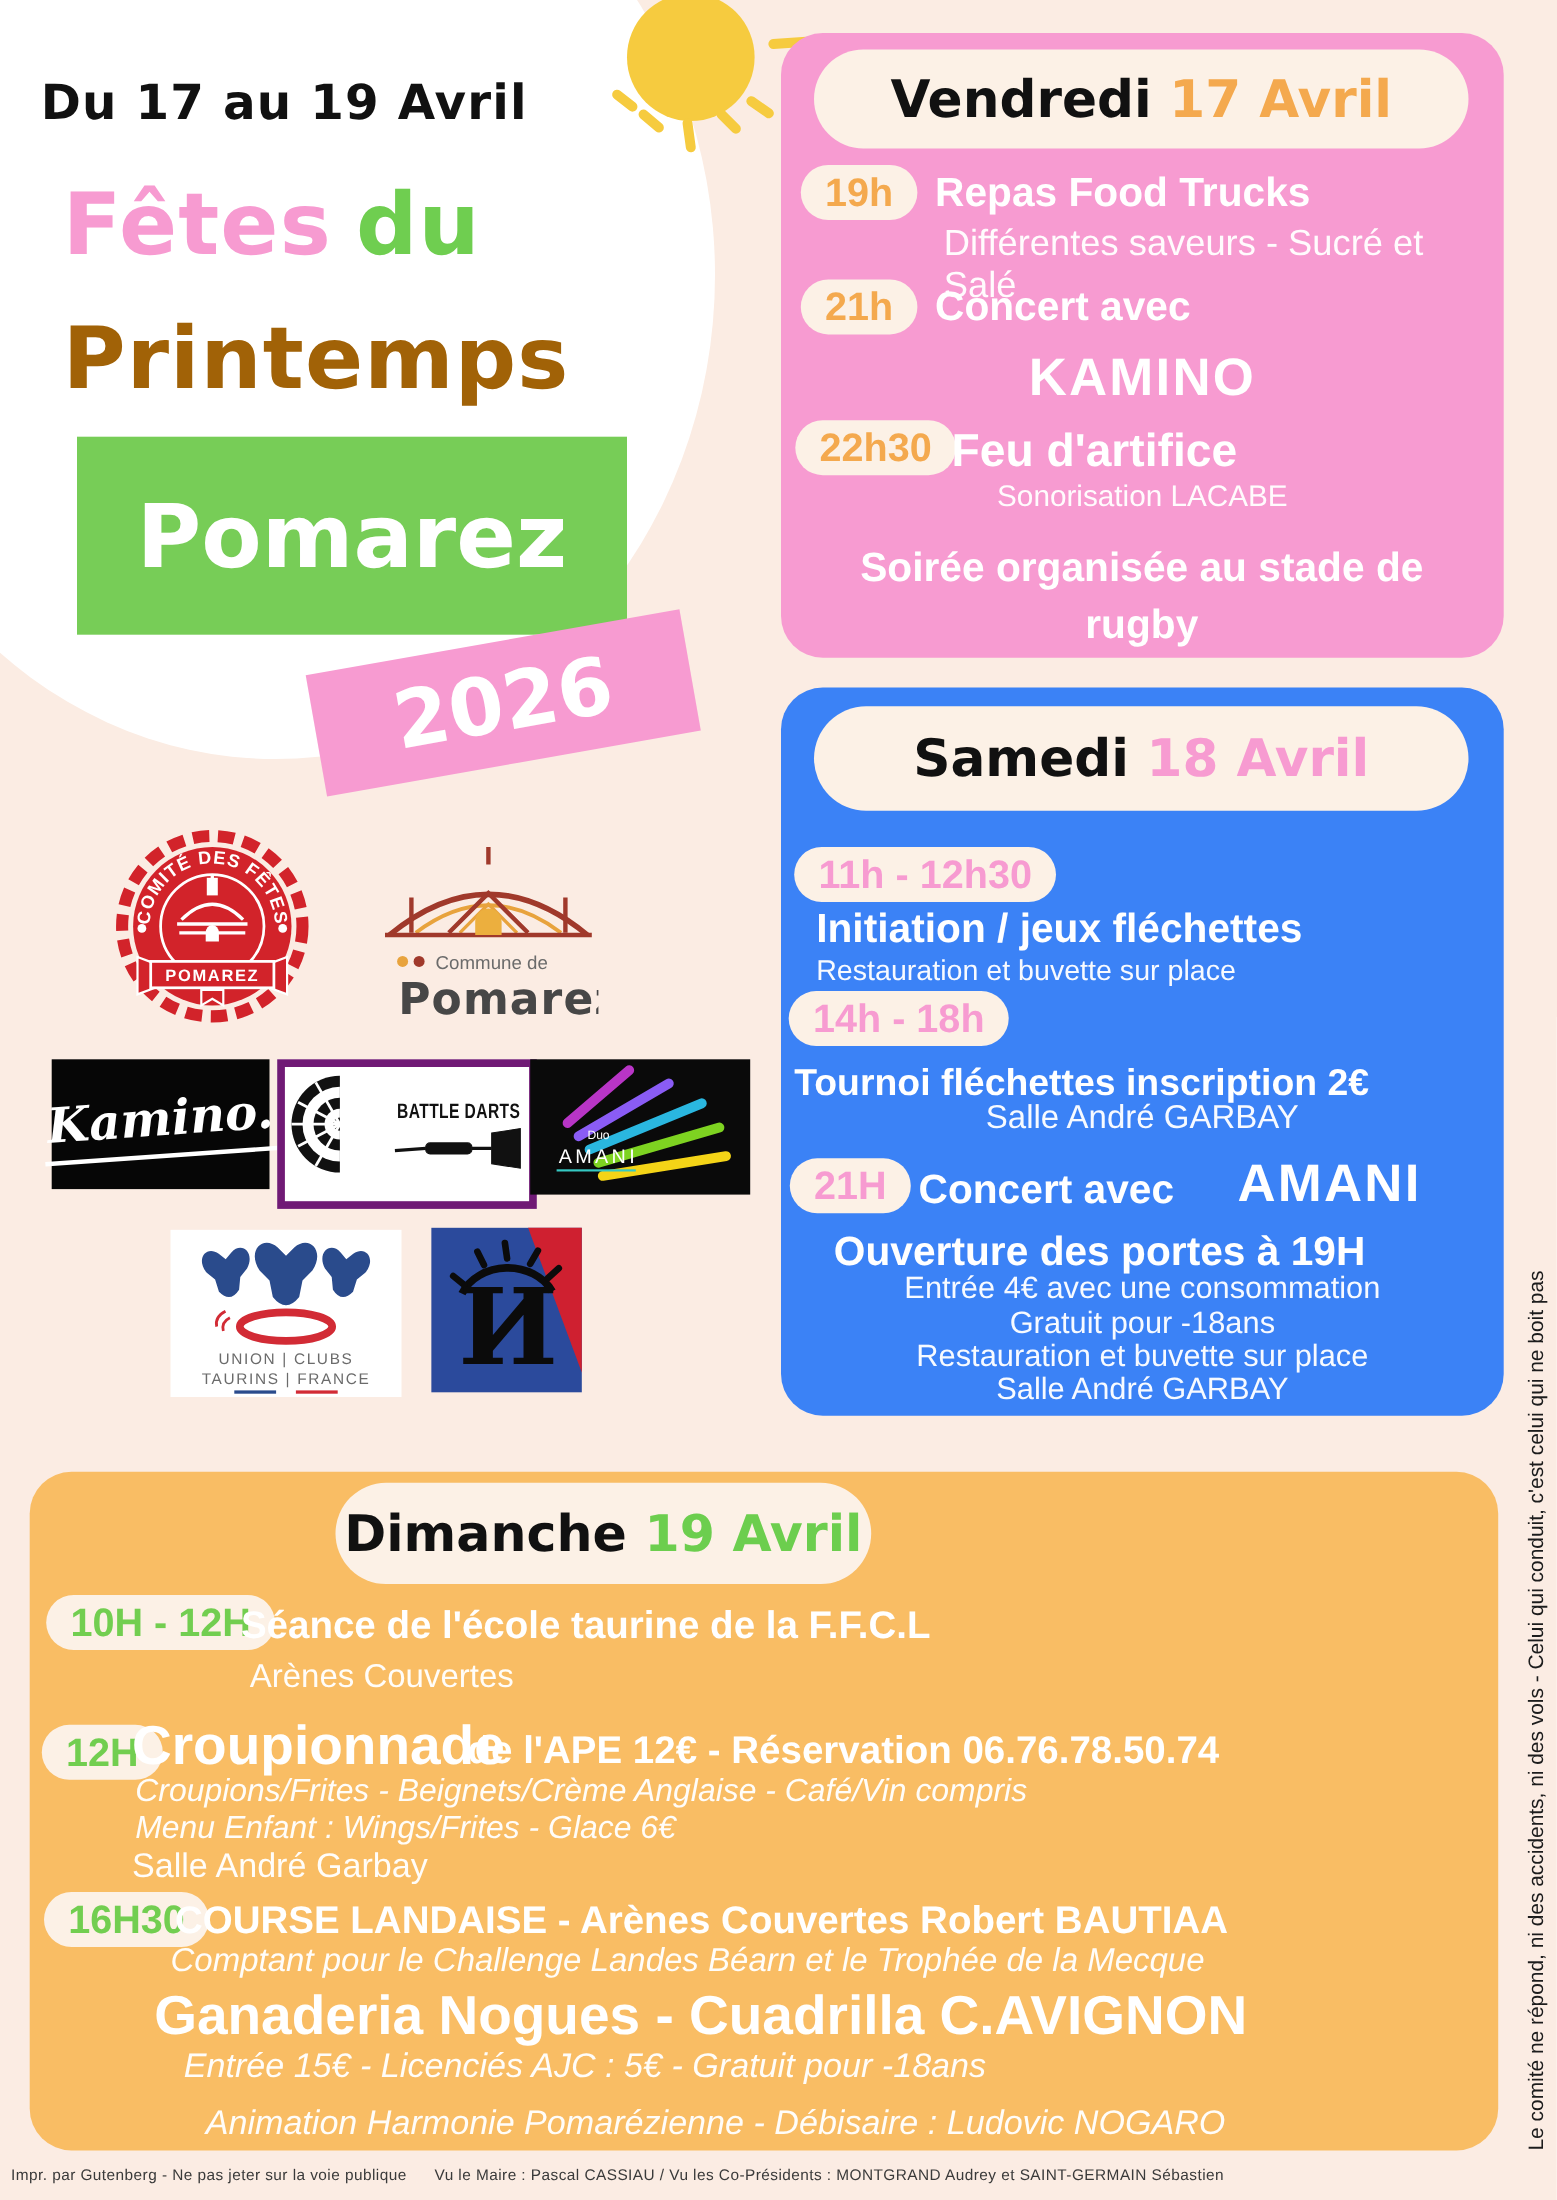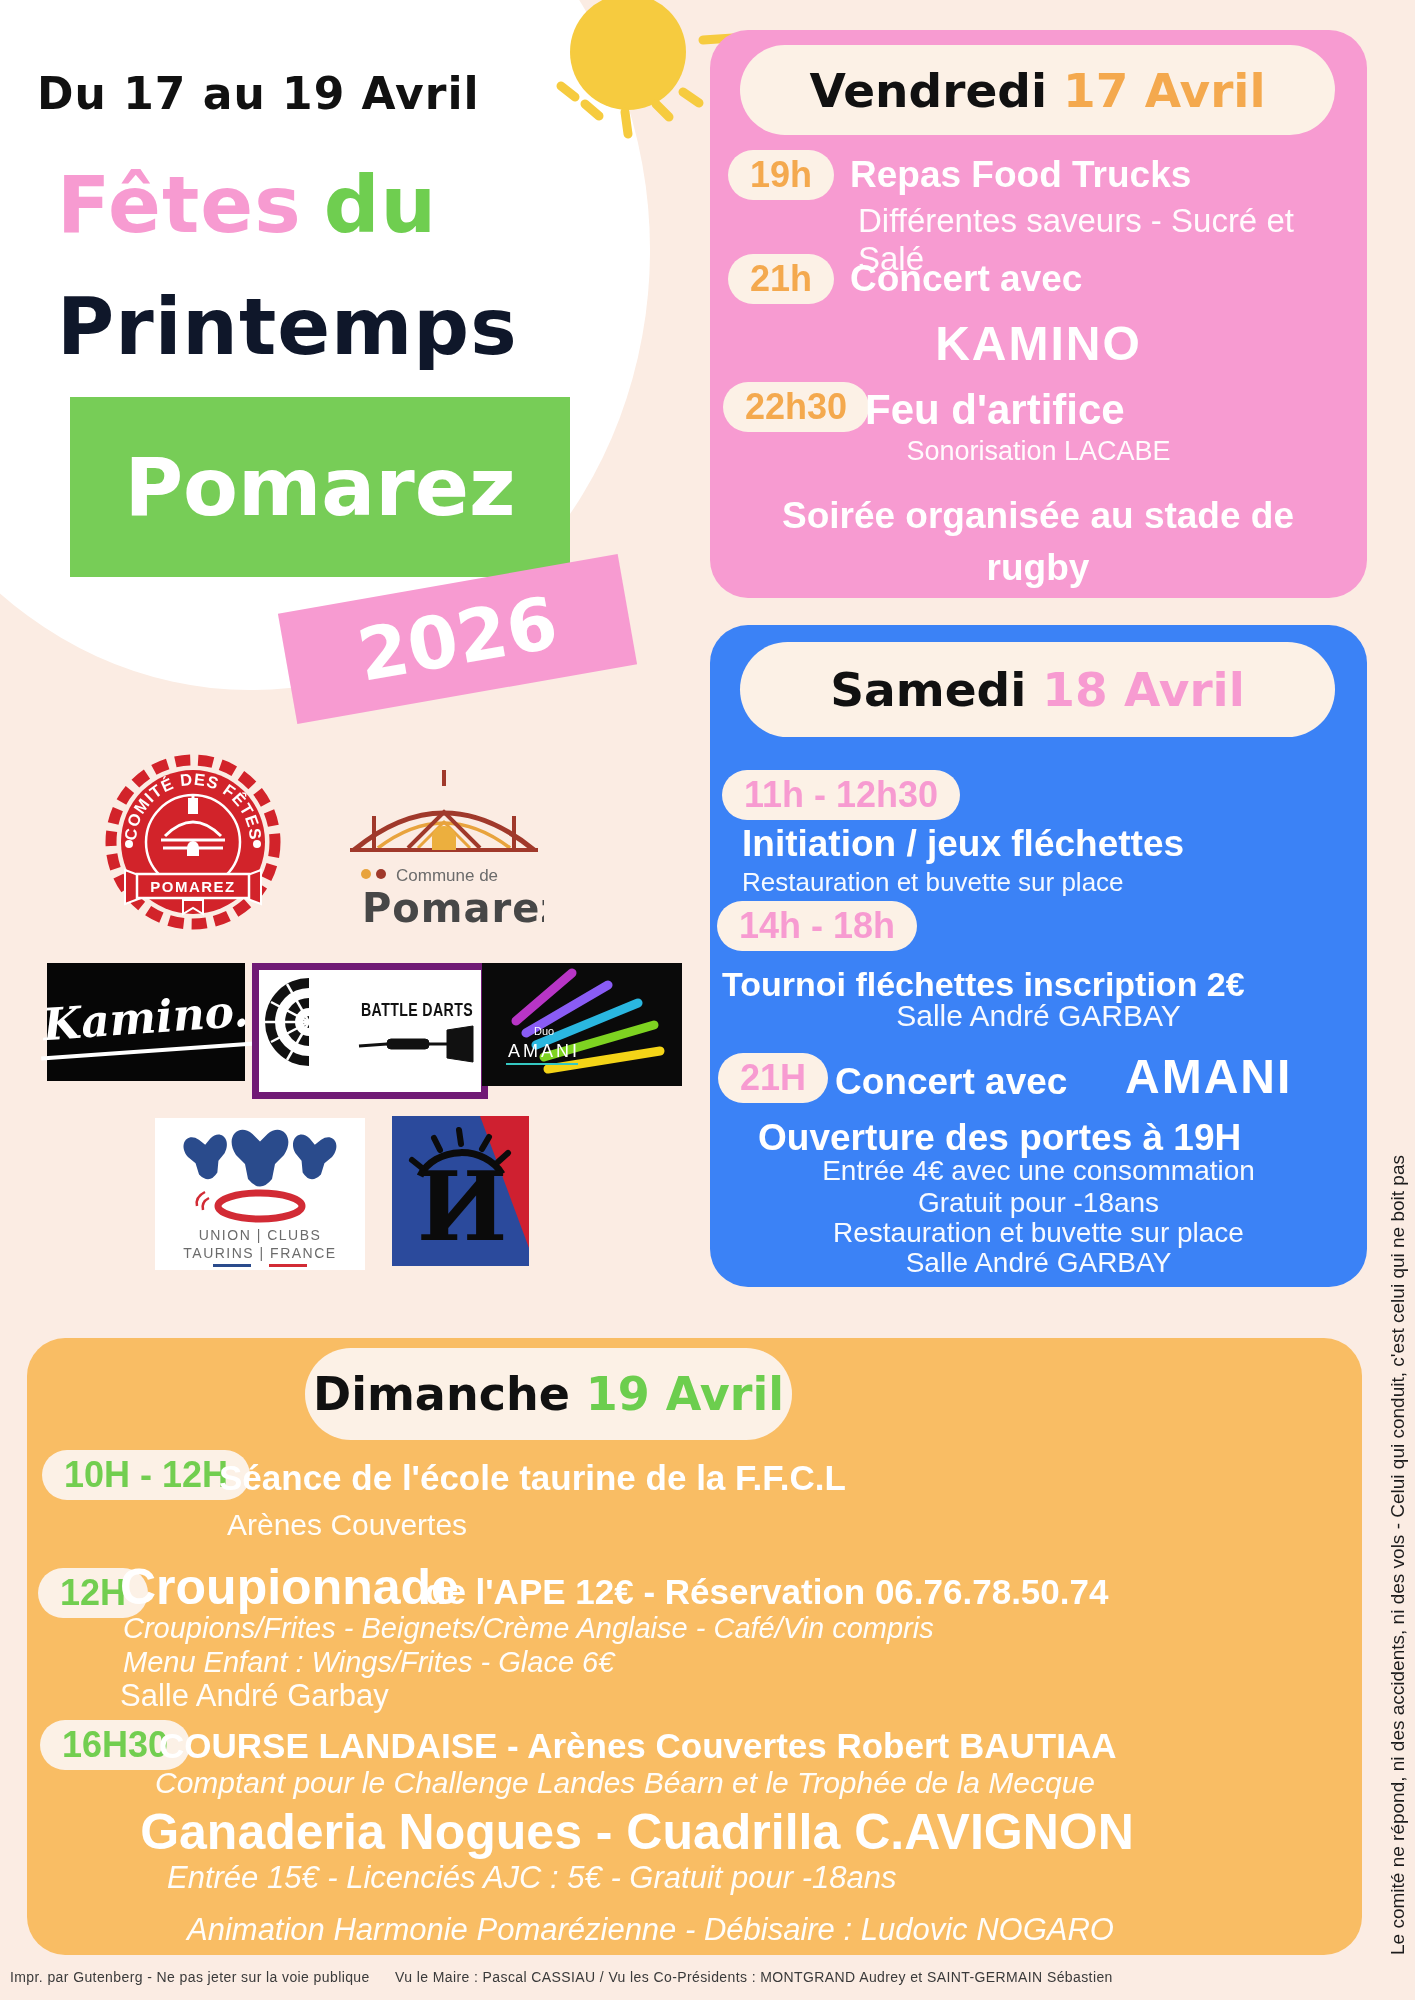--- a/index.html
+++ b/index.html
@@ -5,21 +5,21 @@
   html,body{margin:0;padding:0;}
   #poster{position:relative;width:1415px;height:2000px;background:#FBECE3;overflow:hidden;
           font-family:"Liberation Sans",sans-serif;}
   .abs{position:absolute;}
   
   #blob{position:absolute;left:-150px;top:-190px;width:800px;height:880px;border-radius:50%;background:#fff;}
   #dates{position:absolute;left:37px;top:68px;font-family:"DejaVu Sans",sans-serif;font-weight:bold;
          font-size:44px;color:#111;letter-spacing:1px;}
   .bigtitle{position:absolute;font-family:"DejaVu Sans",sans-serif;font-weight:bold;font-size:78px;letter-spacing:1px;}
   #title1{left:57px;top:160px;}
-  #title2{left:57px;top:282px;color:#0f172a;}
+  #title2{left:57px;top:282px;color:#a16207;}
   .w-pink{color:#F79BD1;}
   .w-green{color:#6FCE50;margin-left:22px;}
   #placebox{position:absolute;left:70px;top:397px;width:500px;height:180px;background:#77CD57;
             display:flex;align-items:center;justify-content:center;}
   #placebox span{font-family:"DejaVu Sans",sans-serif;font-weight:bold;font-size:80px;color:#fff;}
   #yearbox{position:absolute;left:285px;top:583px;width:345px;height:112px;background:#F79BD1;
            transform:rotate(-10deg);display:flex;align-items:center;justify-content:center;}
   #yearbox span{font-family:"DejaVu Sans",sans-serif;font-weight:bold;font-size:72px;color:#fff;}
   
   .panel{position:absolute;border-radius:38px;}

